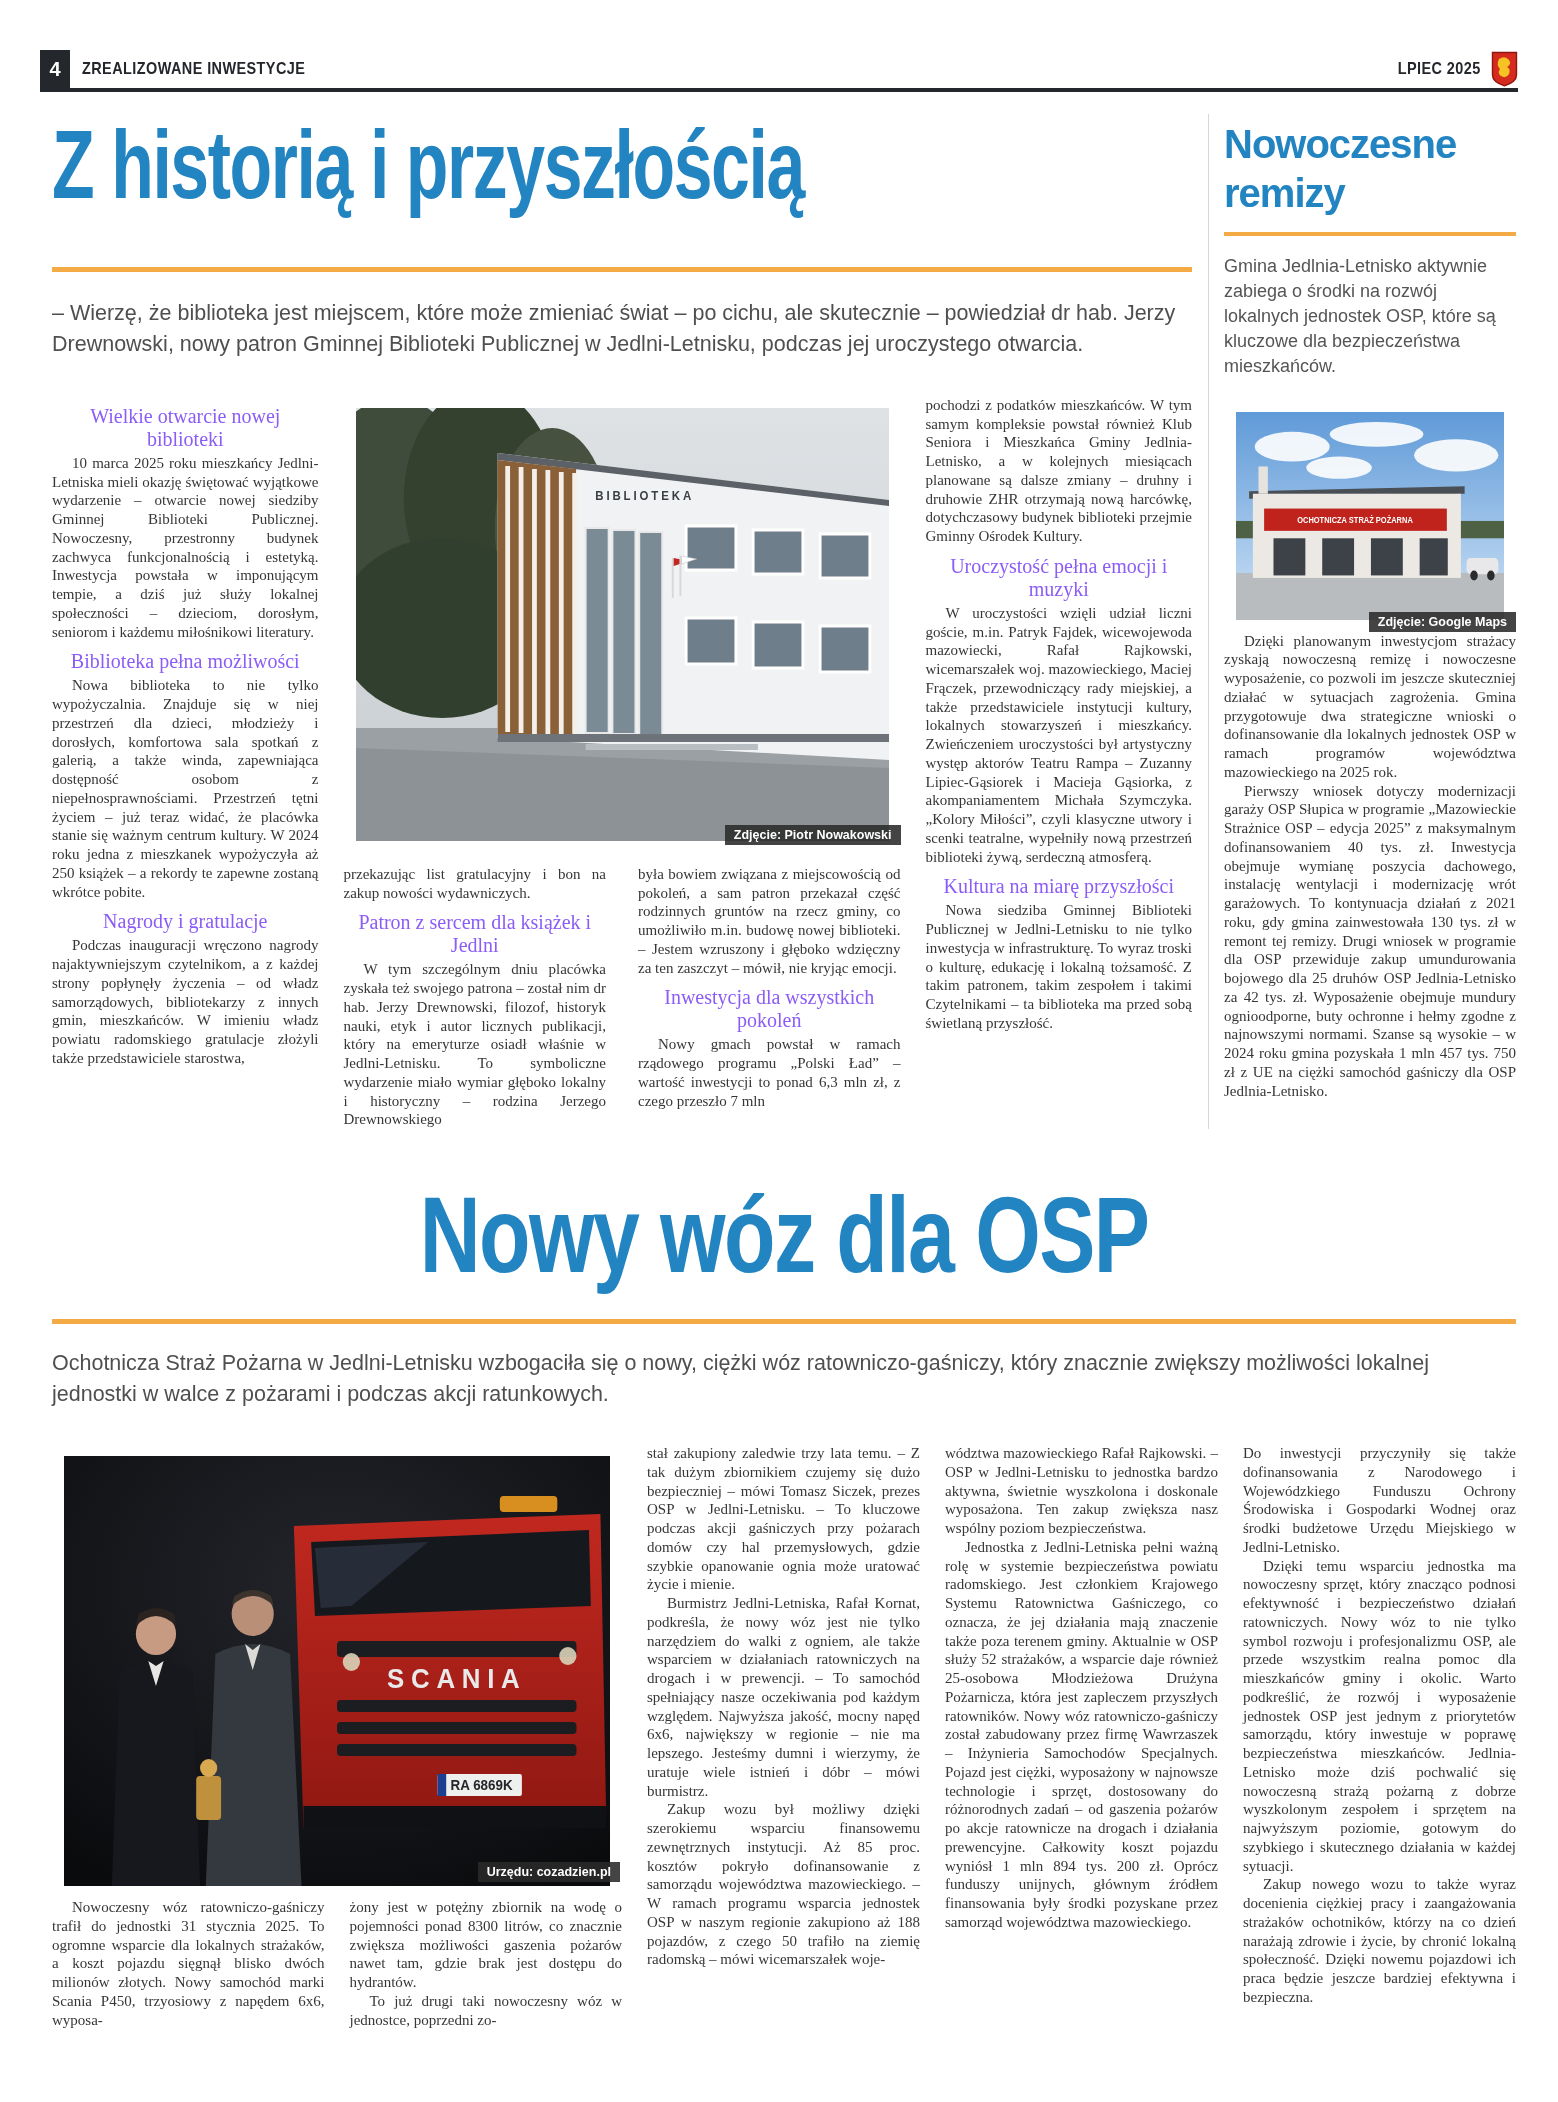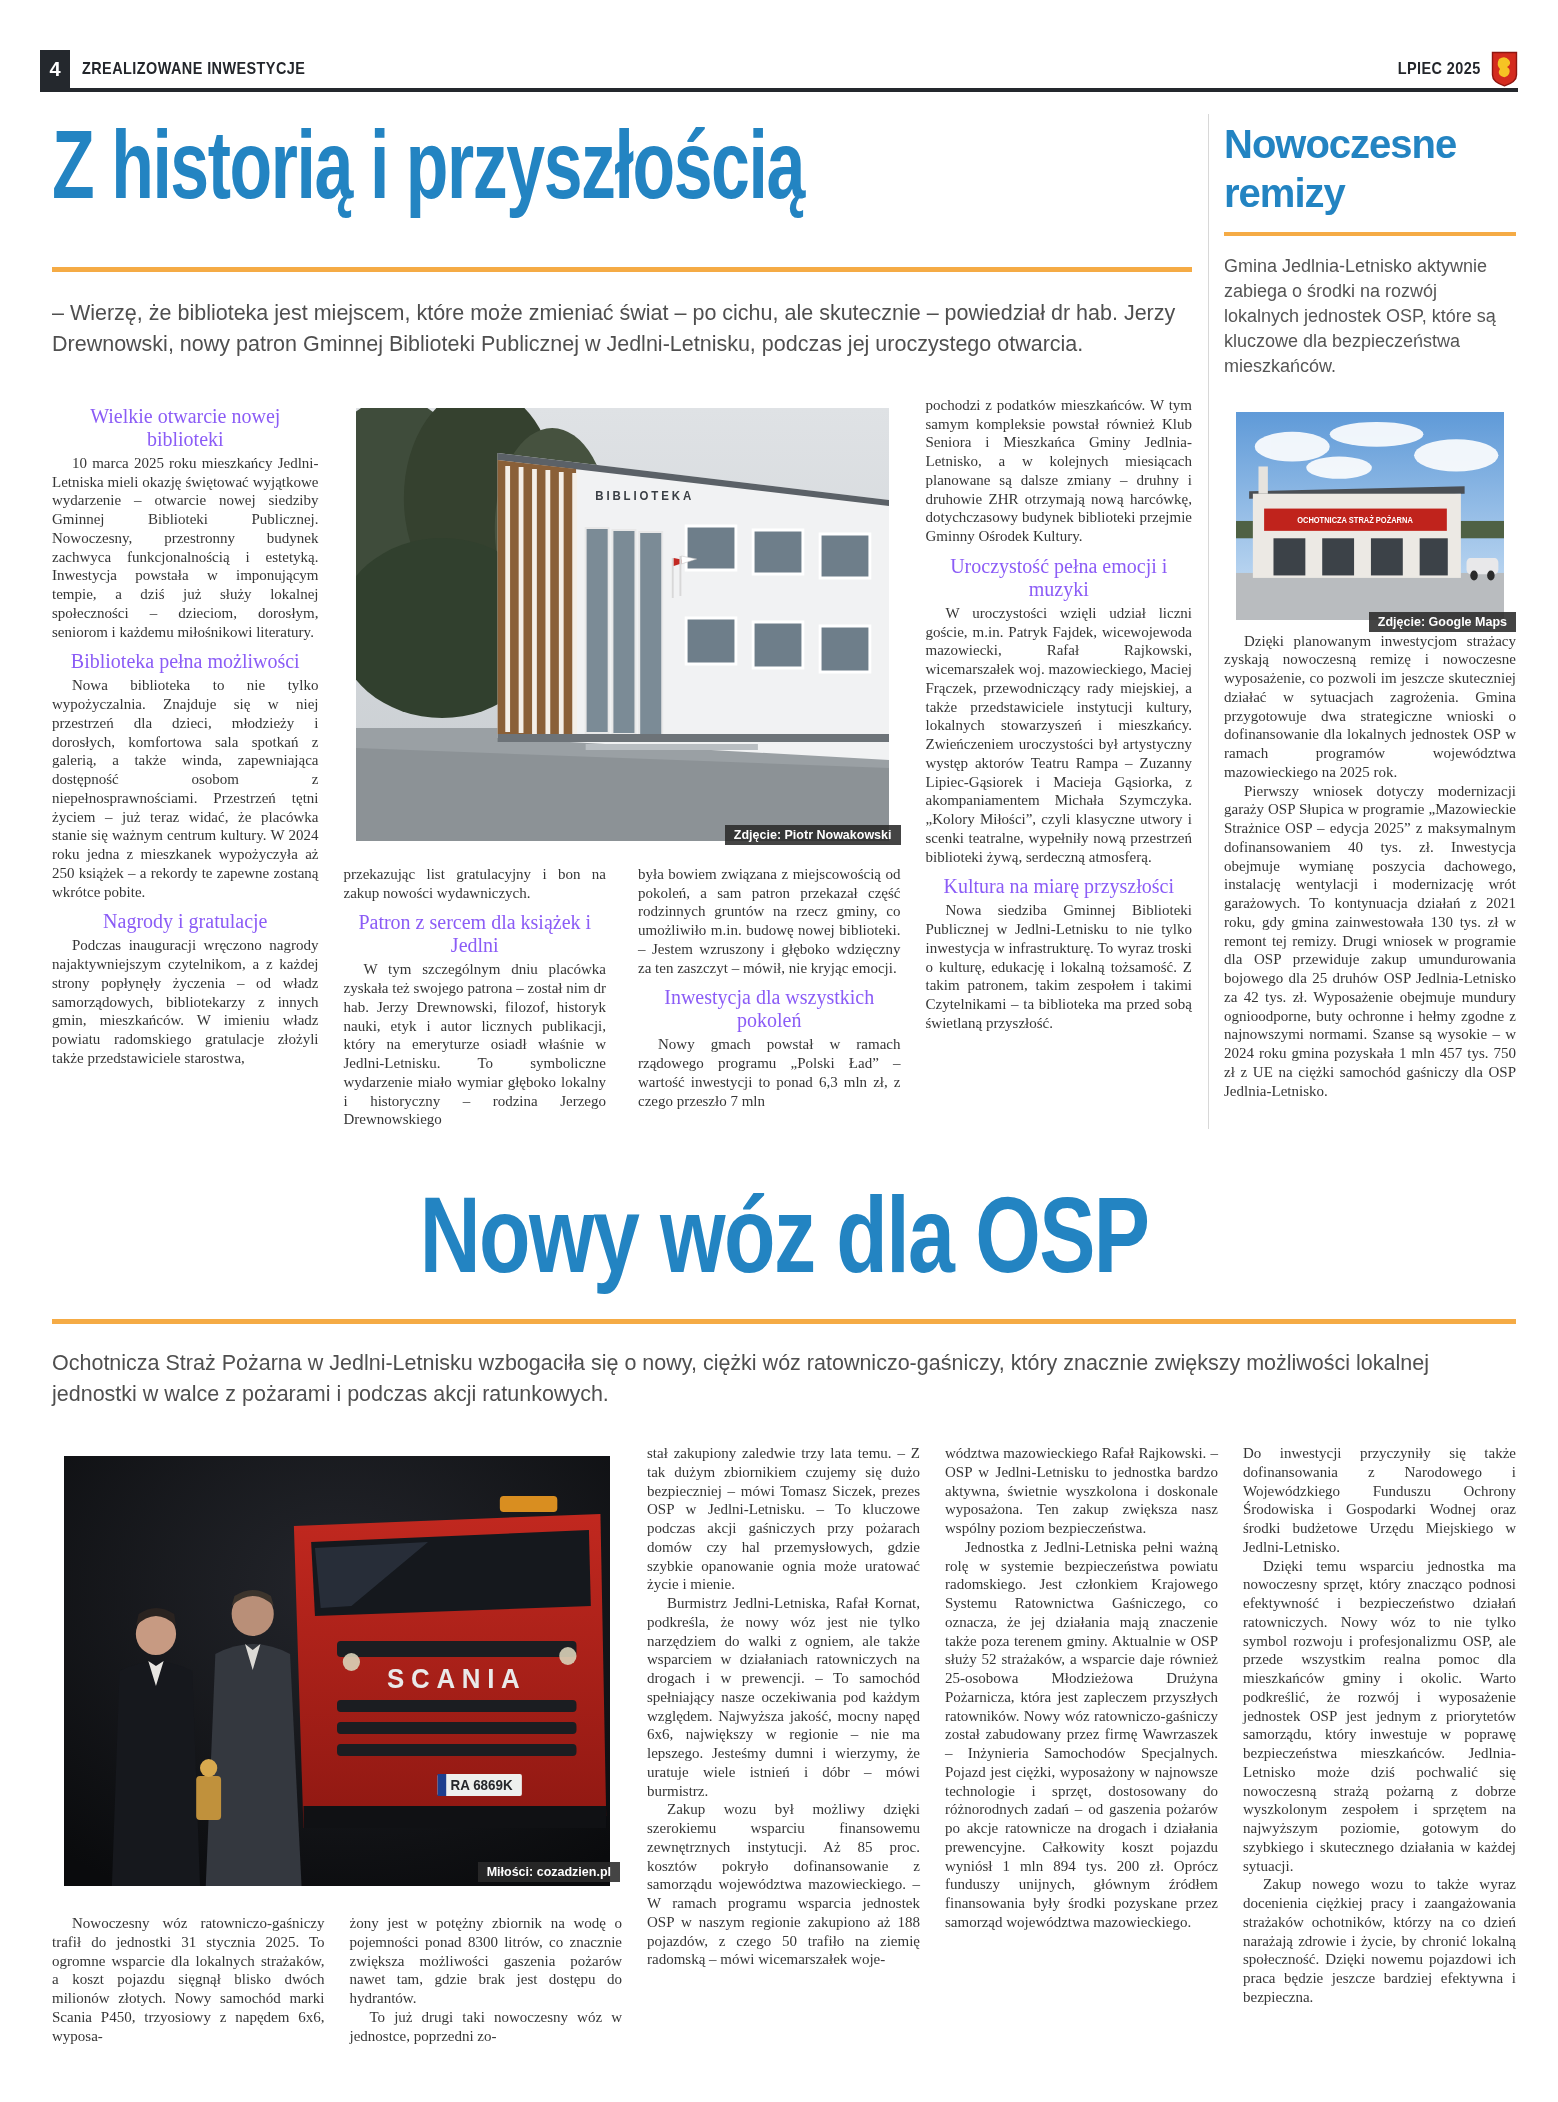--- a/index.html
+++ b/index.html
@@ -59,21 +59,21 @@
   
   .article2{margin-top:26px;}
   .h2wrap{text-align:center;}
   h2{display:inline-block;margin:26px 0 30px;font-size:108px;line-height:1;color:#2384c2;font-weight:bold;white-space:nowrap;}
   .squeeze2{display:inline-block;transform:scaleX(.78);transform-origin:50% 60%;letter-spacing:-2px;}
   .article2 .rule-orange{margin:0 0 24px;}
   .article2 .lead{margin-bottom:34px;}
   .group{flex:0 0 570px;display:flex;flex-direction:column;}
   .photo-truck{height:430px;margin-bottom:12px;}
   .photo-truck .caption{bottom:16px;right:2px;}
-  .group .cols{flex:1;margin-top:16px;}
+  .group .cols{flex:1;}
 </style>
 </head>
 <body>
 
 <div class="page">
 
   <header class="topbar">
     <div class="pagenum">4</div>
     <span class="cond section-title">ZREALIZOWANE INWESTYCJE</span>
     <span class="spacer"></span>
@@ -285,21 +285,21 @@
                 <circle cx="197" cy="158 " r="22" fill="#b98f78"></circle>
                 <path d="M175 150 Q197 130 219 150 L216 140 Q197 128 178 140 Z" fill="#3c342c"></path>
                 <path d="M148 430 L158 198 Q197 178 236 198 L248 430 Z" fill="#34383f"></path>
                 <polygon points="189,188 197,214 205,188 197,194" fill="#dcdad6"></polygon>
               </g>
               <g>
                 <rect x="138" y="320" width="26" height="44" rx="4" fill="#c0913c"></rect>
                 <circle cx="151" cy="312" r="9" fill="#d8a94e"></circle>
               </g>
             </svg>
-            <figcaption class="caption">Miłości: cozadzien.pl</figcaption>
+            <figcaption class="caption">Urzędu: cozadzien.pl</figcaption>
           </figure>
           <div class="cols">
             <div class="col body">
                 <p>Nowoczesny wóz ratowniczo-gaśniczy trafił do jednostki 31 stycznia 2025. To ogromne wsparcie dla lokalnych strażaków, a koszt pojazdu sięgnął blisko dwóch milionów złotych. Nowy samochód marki Scania P450, trzyosiowy z napędem 6x6, wyposa-</p>
               </div>
             <div class="col body">
                 <p class="noindent">żony jest w potężny zbiornik na wodę o pojemności ponad 8300 litrów, co znacznie zwiększa możliwości gaszenia pożarów nawet tam, gdzie brak jest dostępu do hydrantów.</p>
                 <p>To już drugi taki nowoczesny wóz w jednostce, poprzedni zo-</p>
               </div>
           </div>

